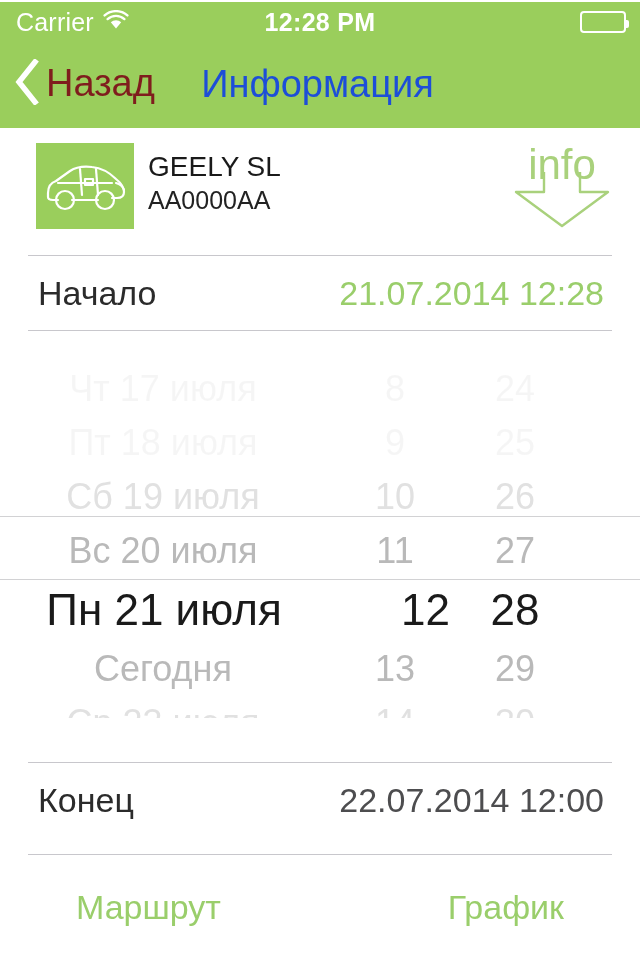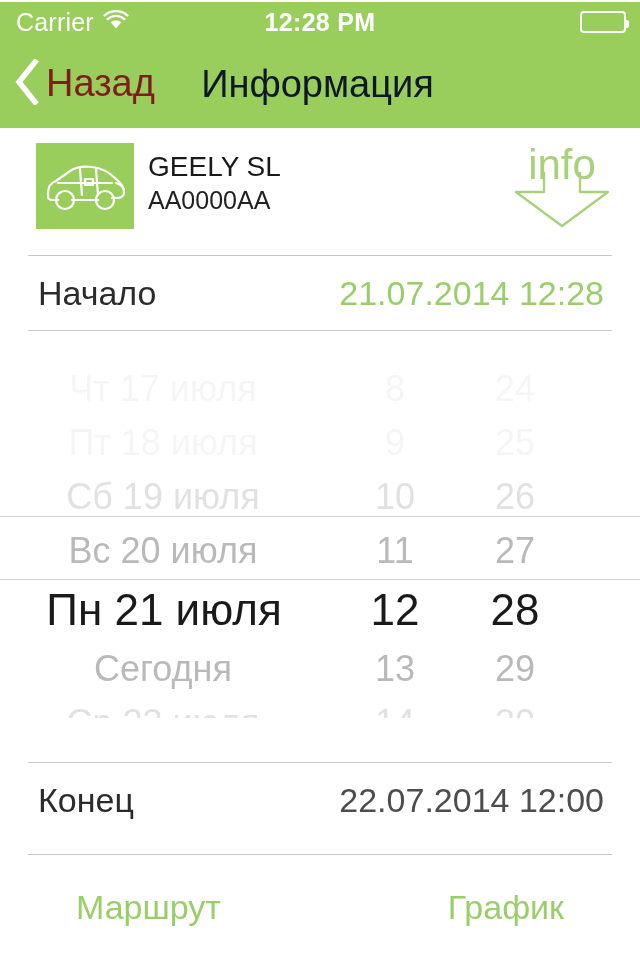--- a/index.html
+++ b/index.html
@@ -109,21 +109,21 @@
     line-height: 1;
     padding-bottom: 3px;
   }
   .nav-title {
     position: absolute;
     left: 0; top: 0;
     width: 616px;
     height: 88px;
     line-height: 88px;
     text-align: center;
-    color: #0f172a;
+    color: #1d4ed8;
     font-size: 38px;
     padding-left: 19px;
   }
 
   
   .car-row {
     position: absolute;
     top: 128px; left: 0;
     width: 640px;
     height: 110px;
@@ -252,21 +252,21 @@
     width: 130px;
     text-align: center;
     font-size: 36px;
   }
 
   .pick-row.selected {
     height: 64px;
     color: #1a1a1a;
   }
   .pick-row.selected .c-date { font-size: 44px; padding-right: 12px; }
-  .pick-row.selected .c-hour { font-size: 44px; }
+  .pick-row.selected .c-hour { font-size: 44px; text-align: right; }
   .pick-row.selected .c-min  { font-size: 44px; }
 
   .fade-1 { opacity: 0.10; }
   .fade-2 { opacity: 0.34; }
   .fade-3 { opacity: 0.80; }
   .fade-4 { opacity: 1.00; }
 
   .picker-band-top,
   .picker-band-bottom {
     position: absolute;

